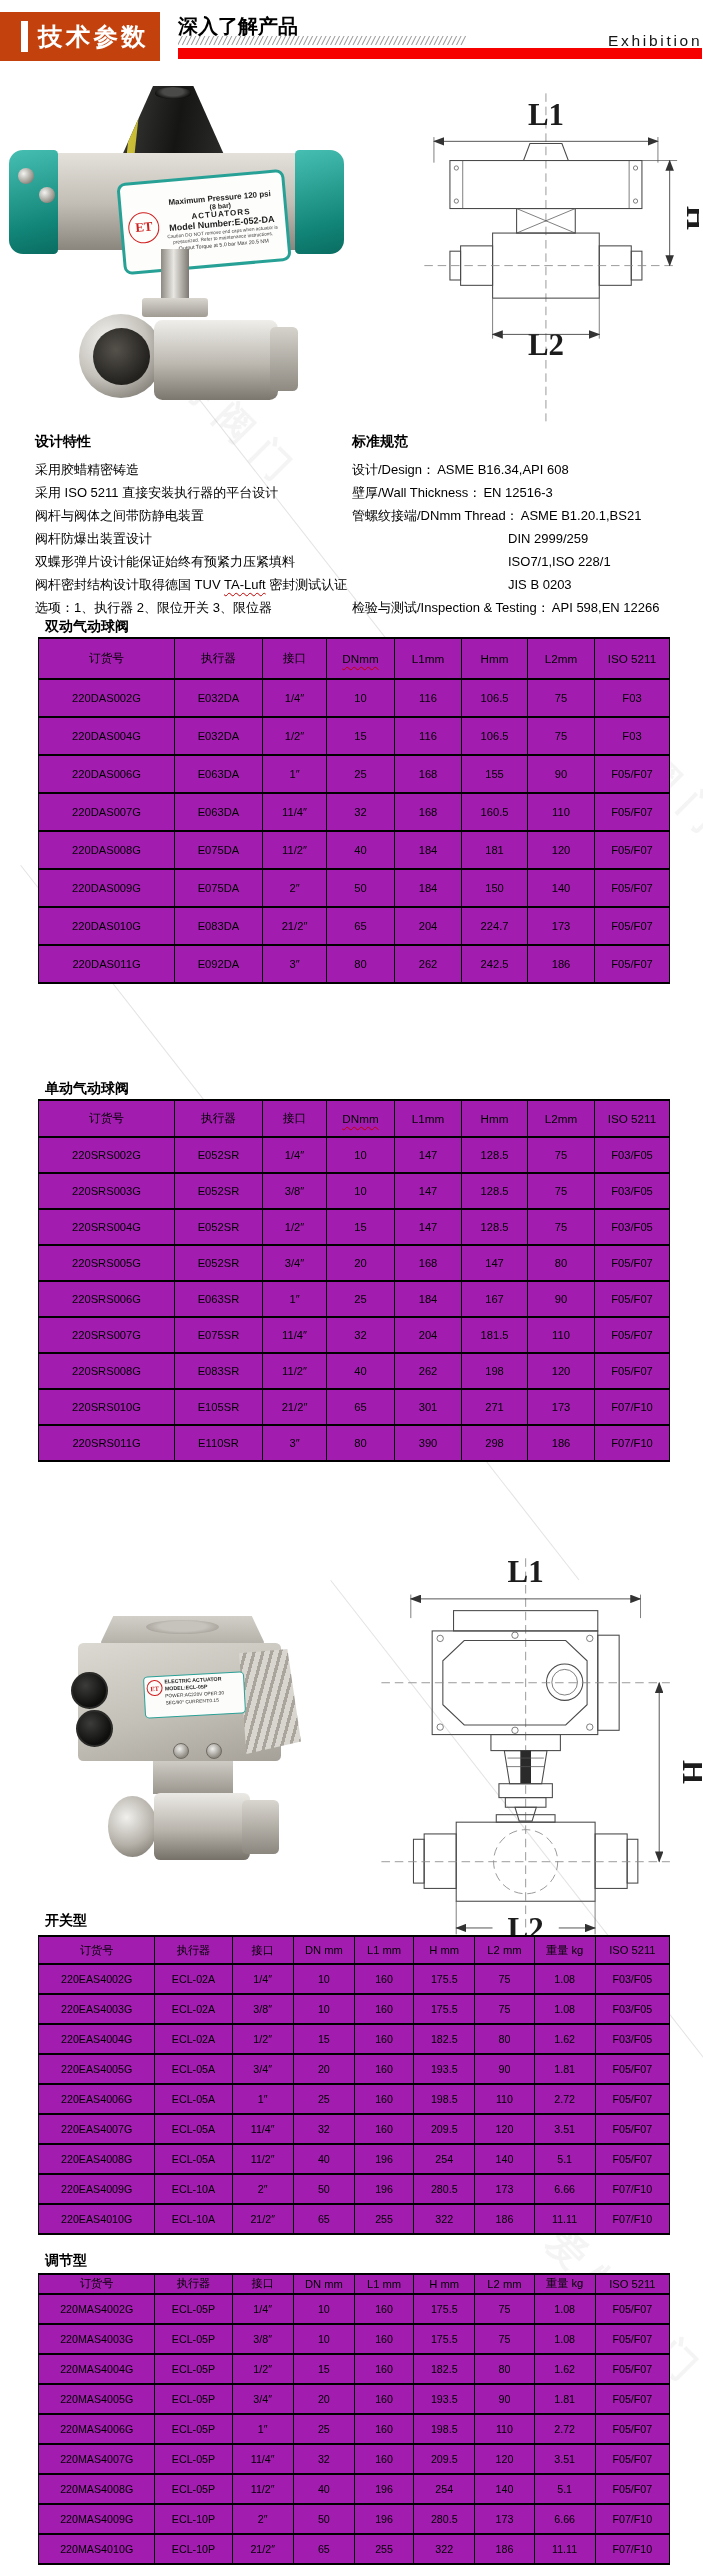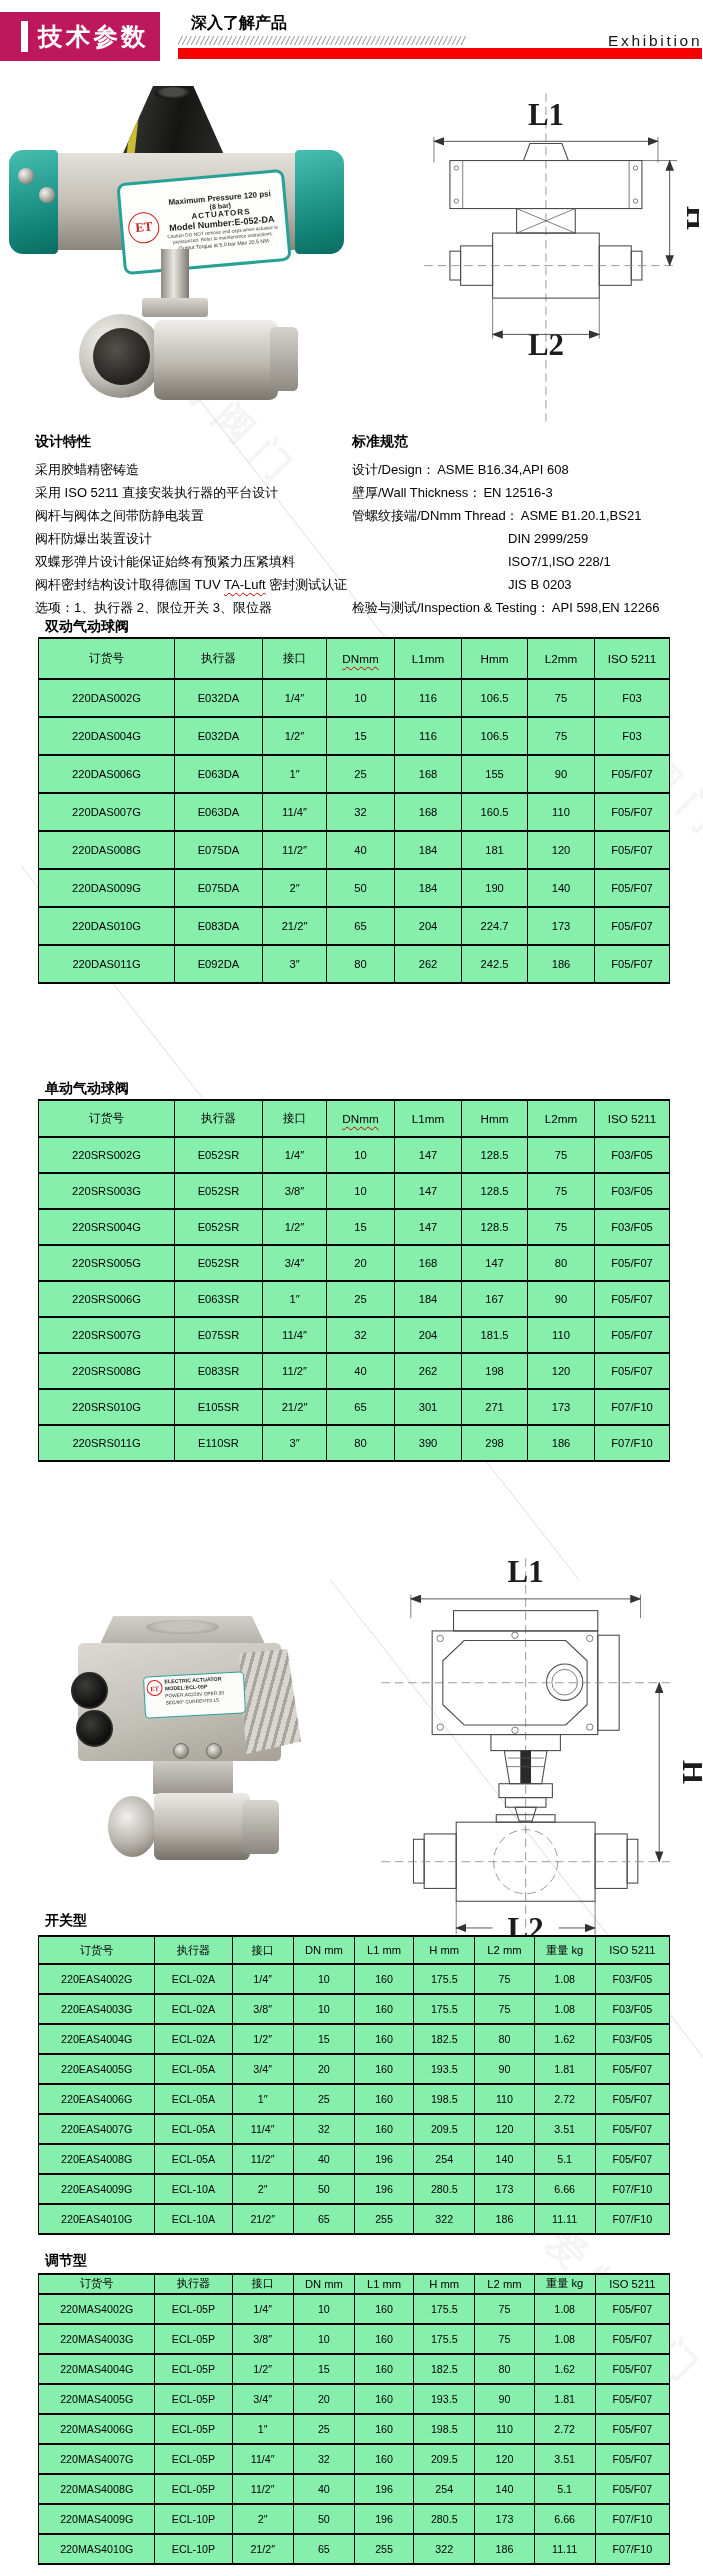--- a/index.html
+++ b/index.html
@@ -1,25 +1,25 @@
 <!DOCTYPE html>
 <html style="font-size:8.5px"><head>
 <meta charset="utf-8">
 <style>
   html,body{margin:0;padding:0;background:#fff;}
   #page{position:relative;width:704px;height:2576px;background:#fff;overflow:hidden;
         font-family:"Liberation Sans",sans-serif;color:#000;}
 
   
-  .hdr-badge{position:absolute;left:0;top:11.7px;width:160px;height:49px;background:#be185d;}
+  .hdr-badge{position:absolute;left:0;top:11.7px;width:160px;height:49px;background:#c2410c;}
   .hdr-whitebar{position:absolute;left:21.3px;top:9px;width:7px;height:31px;background:#fff;}
   .hdr-badge-text{position:absolute;left:38px;top:0;width:122px;height:49px;line-height:49px;
         color:#fff;font-size:24.5px;font-weight:bold;letter-spacing:3.2px;font-family:"DejaVu Sans",sans-serif;}
-  .hdr-sub{position:absolute;left:178px;top:13px;font-size:16px;font-weight:bold;
-        font-family:"DejaVu Sans",sans-serif;margin-left:13px;}
+  .hdr-sub{position:absolute;left:178px;top:13px;font-size:20px;font-weight:bold;
+        font-family:"DejaVu Sans",sans-serif;}
   .hdr-slashes{position:absolute;left:178px;top:33px;width:428px;height:15px;overflow:hidden;
         white-space:nowrap;font-size:13.3px;color:#999;letter-spacing:0.8px;font-style:italic;}
   .hdr-exh{position:absolute;left:608px;top:32px;font-size:15.5px;letter-spacing:2.7px;color:#151515;}
   .hdr-redbar{position:absolute;left:178px;top:48px;width:524px;height:11.2px;background:#f70000;}
 
   
   .wmk{position:absolute;color:#aaa;opacity:.12;font-size:38px;font-weight:bold;
        transform:rotate(45deg);white-space:nowrap;letter-spacing:14px;pointer-events:none;}
   .wline{position:absolute;height:1.1px;background:#ccc;opacity:.55;transform-origin:0 0;pointer-events:none;}
 
@@ -27,21 +27,21 @@
   .txt-col{position:absolute;font-size:13px;line-height:23px;}
   .sec-head{font-size:14px;font-weight:bold;font-family:"DejaVu Sans",sans-serif;margin-bottom:5.3px;}
   .std-row .lbl{margin-right:2.1px;}
   .std-row.indent{padding-left:156px;}
   .wavy-red{text-decoration:underline wavy #c40000;text-decoration-thickness:0.5px;text-underline-offset:2.7px;}
 
   
   .tbl-title{position:absolute;font-size:14px;font-weight:bold;font-family:"DejaVu Sans",sans-serif;}
 
   
-  .spec-table{position:absolute;border-collapse:collapse;table-layout:fixed;width:632px;background:#86efac;}
+  .spec-table{position:absolute;border-collapse:collapse;table-layout:fixed;width:632px;background:#a21caf;}
   .spec-table th,.spec-table td{border-left:1.1px solid #000;border-right:1.1px solid #000;
         border-top:2.1px solid #000;border-bottom:2.1px solid #000;
         text-align:center;vertical-align:middle;font-weight:normal;padding:0;overflow:hidden;}
   .t1 th{height:39px;font-size:11.7px;} .t1 td{height:36px;font-size:11.2px;}
   .t2 th{height:35px;font-size:11.7px;} .t2 td{height:34px;font-size:11.2px;}
   .t3 th{height:26px;font-size:11.2px;} .t3 td{height:28px;font-size:10.7px;}
   .t4 th{height:17.6px;font-size:11.2px;} .t4 td{height:28px;font-size:10.7px;}
   .wavy-dn th:nth-child(4){text-decoration:underline wavy #c40000;text-decoration-thickness:0.5px;
         text-underline-offset:3.2px;}
 
@@ -308,21 +308,21 @@
           <td>181</td>
           <td>120</td>
           <td>F05/F07</td>
         </tr>
         <tr>
           <td>220DAS009G</td>
           <td>E075DA</td>
           <td>2″</td>
           <td>50</td>
           <td>184</td>
-          <td>190</td>
+          <td>150</td>
           <td>140</td>
           <td>F05/F07</td>
         </tr>
         <tr>
           <td>220DAS010G</td>
           <td>E083DA</td>
           <td>21/2″</td>
           <td>65</td>
           <td>204</td>
           <td>224.7</td>

